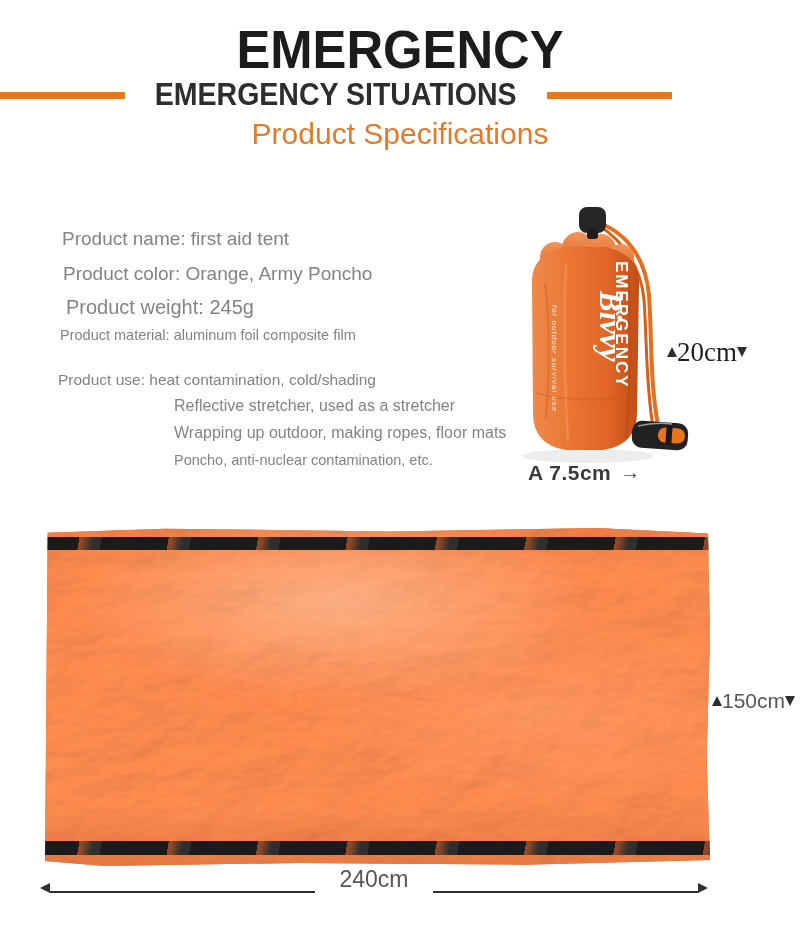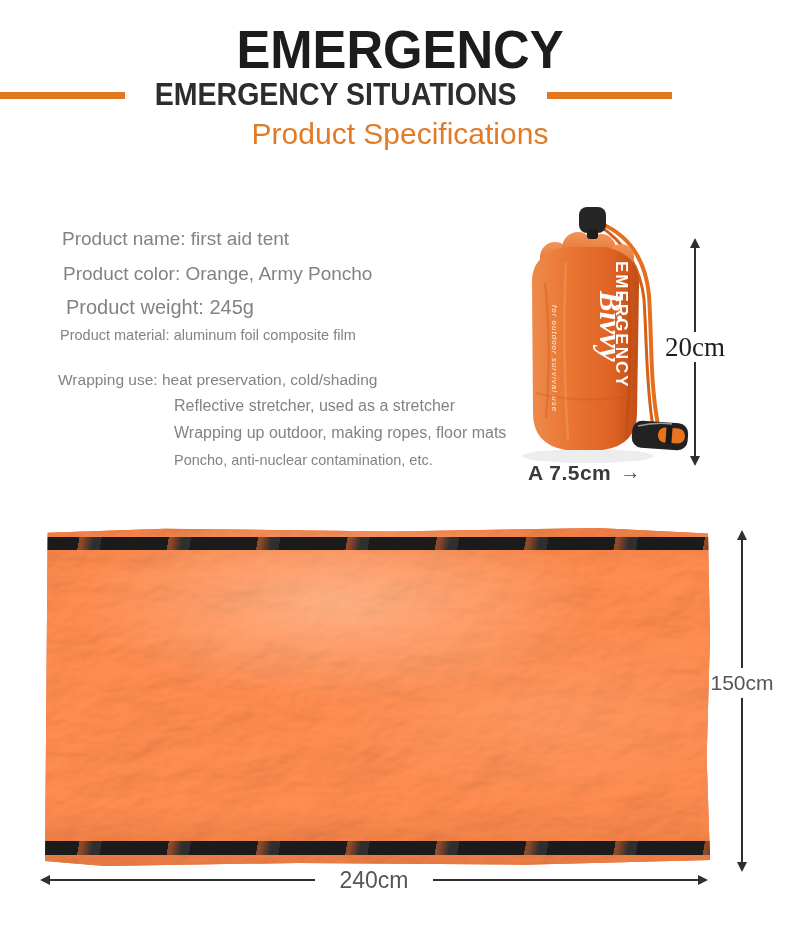--- a/index.html
+++ b/index.html
@@ -33,22 +33,22 @@
   .spec.l2{top:263px;left:63px;font-size:19px;}
   .spec.l3{top:296px;left:66px;font-size:20px;}
   .spec.l4{top:327px;left:60px;font-size:14.5px;}
   .spec.l5{top:371px;left:58px;font-size:15.5px;}
   .spec.l6{top:397px;left:174px;font-size:16px;}
   .spec.l7{top:424px;left:174px;font-size:16px;}
   .spec.l8{top:452px;left:174px;font-size:14.5px;}
   
   .bag-wrap{position:absolute;left:500px;top:193px;width:200px;height:292px;}
   
-  .dim-v{position:absolute;display:flex;flex-direction:column;align-items:center;}
-  .dim-h{position:absolute;display:flex;flex-direction:row;align-items:center;}
+  .dim-v{position:absolute;display:flex;align-items:center;}
+  .dim-h{position:absolute;display:flex;flex-direction:row;align-items:flex-end;}
   .vline{width:2px;background:#2f2f2f;}
   .hline{height:2px;background:#2f2f2f;flex:1;}
   .arr-up{width:0;height:0;border-left:5px solid transparent;border-right:5px solid transparent;border-bottom:10px solid #2f2f2f;}
   .arr-down{width:0;height:0;border-left:5px solid transparent;border-right:5px solid transparent;border-top:10px solid #2f2f2f;}
   .arr-left{width:0;height:0;border-top:5px solid transparent;border-bottom:5px solid transparent;border-right:10px solid #2f2f2f;}
   .arr-right{width:0;height:0;border-top:5px solid transparent;border-bottom:5px solid transparent;border-left:10px solid #2f2f2f;}
   .dim-20{left:667px;top:238px;height:228px;width:56px;}
   .dim-20 .label{font-family:"Liberation Serif", serif;font-size:27px;color:#1f1f1f;line-height:30px;}
   .dim-150{left:712px;top:530px;height:342px;width:60px;}
   .dim-150 .label{font-size:21px;color:#565656;line-height:30px;}
@@ -91,21 +91,21 @@
   <div class="subtitle-text">EMERGENCY SITUATIONS</div>
   <div class="accent-bar"></div>
 </div>
 
 <div class="section-title">Product Specifications</div>
 
 <div class="spec l1">Product name: first aid tent</div>
 <div class="spec l2">Product color: Orange, Army Poncho</div>
 <div class="spec l3">Product weight: 245g</div>
 <div class="spec l4">Product material: aluminum foil composite film</div>
-<div class="spec l5">Wrapping use: heat preservation, cold/shading</div>
+<div class="spec l5">Product use: heat contamination, cold/shading</div>
 <div class="spec l6">Reflective stretcher, used as a stretcher</div>
 <div class="spec l7">Wrapping up outdoor, making ropes, floor mats</div>
 <div class="spec l8">Poncho, anti-nuclear contamination, etc.</div>
 
 <div class="bag-wrap">
   <svg width="200" height="292" viewBox="0 0 200 292" xmlns="http://www.w3.org/2000/svg">
     <defs>
       <linearGradient id="bagGrad" x1="0" y1="0" x2="1" y2="0">
         <stop offset="0" stop-color="#ED8A4C"></stop>
         <stop offset="0.35" stop-color="#EA7632"></stop>

